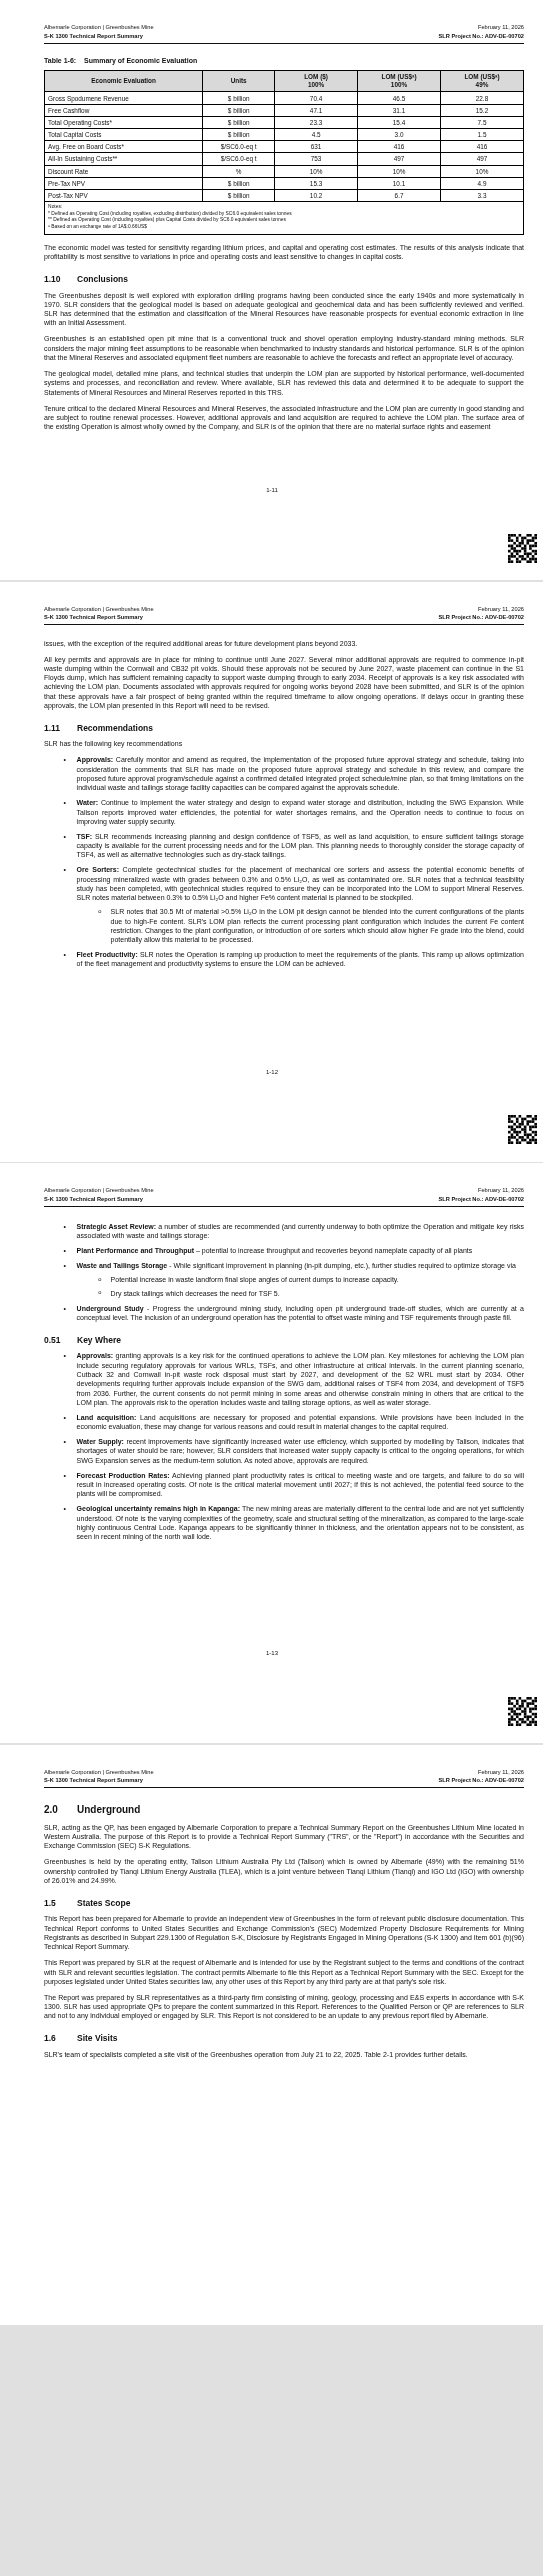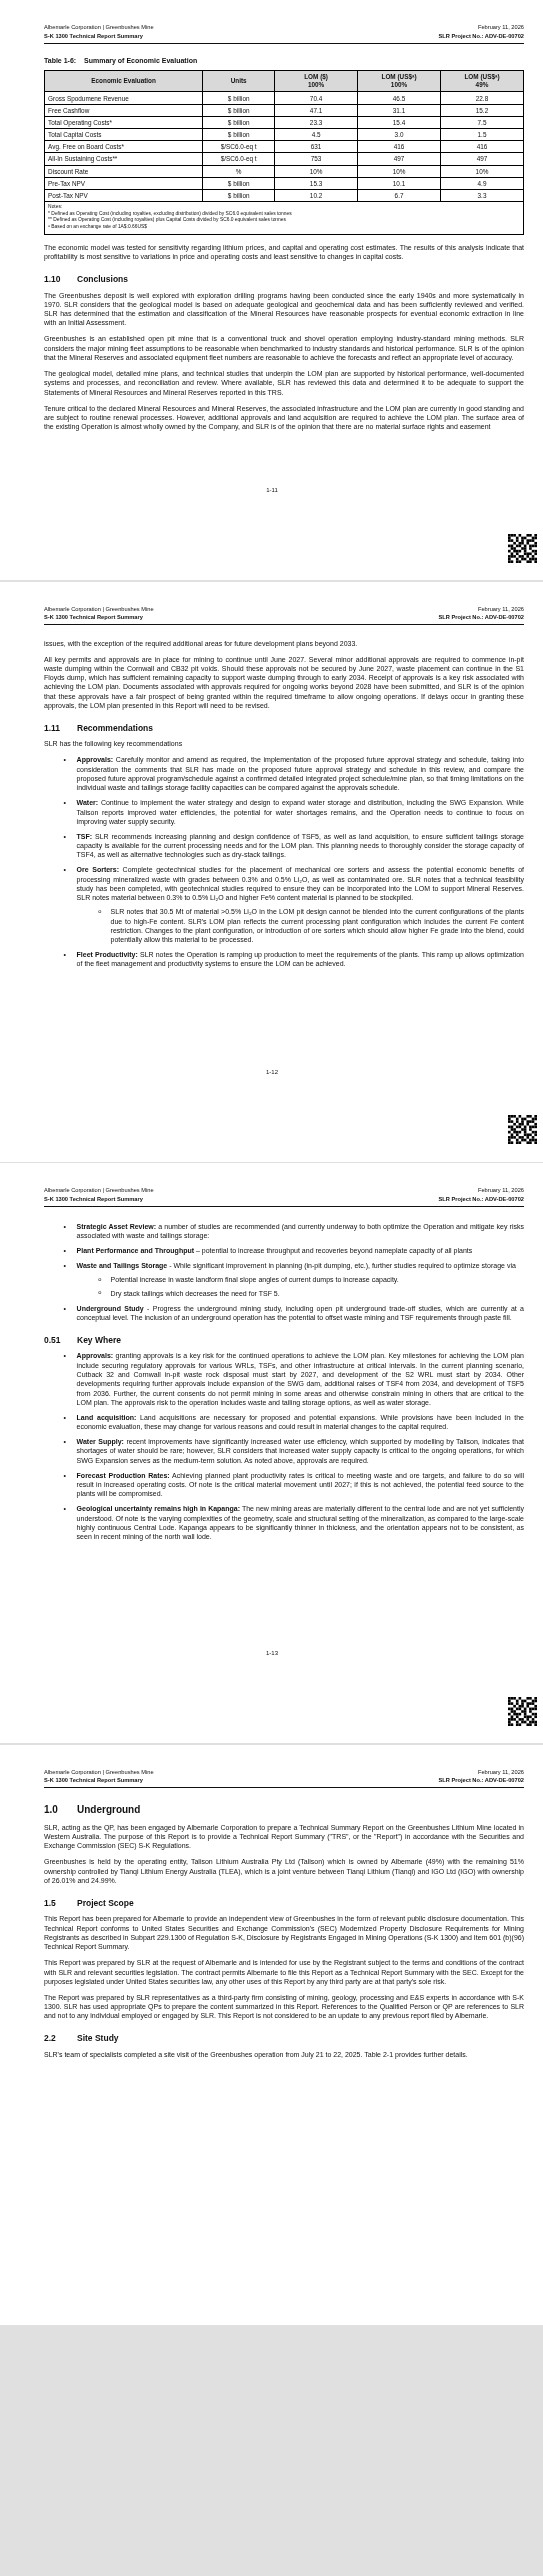--- a/index.html
+++ b/index.html
@@ -503,32 +503,32 @@
         <div>Albemarle Corporation | Greenbushes Mine</div>
         <div class="b">S-K 1300 Technical Report Summary</div>
       </div>
       <div class="hdr-right">
         <div>February 11, 2026</div>
         <div class="b">SLR Project No.: ADV-DE-00702</div>
       </div>
     </header>
     <div class="content">
       <h1 class="h1">
-        <span class="hnum">1.0</span><span>Underground</span>
+        <span class="hnum">2.0</span><span>Underground</span>
       </h1>
       <p class="para">SLR, acting as the QP, has been engaged by Albemarle Corporation to prepare a Technical Summary Report on the Greenbushes Lithium Mine located in Western Australia. The purpose of this Report is to provide a Technical Report Summary ("TRS", or the "Report") in accordance with the Securities and Exchange Commission (SEC) S-K Regulations.</p>
       <p class="para">Greenbushes is held by the operating entity, Talison Lithium Australia Pty Ltd (Talison) which is owned by Albemarle (49%) with the remaining 51% ownership controlled by Tianqi Lithium Energy Australia (TLEA), which is a joint venture between Tianqi Lithium (Tianqi) and IGO Ltd (IGO) with ownership of 26.01% and 24.99%.</p>
       <h2 class="h2">
-        <span class="hnum">1.5</span><span>Project Scope</span>
+        <span class="hnum">1.5</span><span>States Scope</span>
       </h2>
       <p class="para">This Report has been prepared for Albemarle to provide an independent view of Greenbushes in the form of relevant public disclosure documentation. This Technical Report conforms to United States Securities and Exchange Commission's (SEC) Modernized Property Disclosure Requirements for Mining Registrants as described in Subpart 229.1300 of Regulation S-K, Disclosure by Registrants Engaged in Mining Operations (S-K 1300) and Item 601 (b)(96) Technical Report Summary.</p>
       <p class="para">This Report was prepared by SLR at the request of Albemarle and is intended for use by the Registrant subject to the terms and conditions of the contract with SLR and relevant securities legislation. The contract permits Albemarle to file this Report as a Technical Report Summary with the SEC. Except for the purposes legislated under United States securities law, any other uses of this Report by any third party are at that party's sole risk.</p>
       <p class="para">The Report was prepared by SLR representatives as a third-party firm consisting of mining, geology, processing and E&amp;S experts in accordance with S-K 1300. SLR has used appropriate QPs to prepare the content summarized in this Report. References to the Qualified Person or QP are references to SLR and not to any individual employed or engaged by SLR. This Report is not considered to be an update to any previous report filed by Albemarle.</p>
       <h2 class="h2">
-        <span class="hnum">2.2</span><span>Site Study</span>
+        <span class="hnum">1.6</span><span>Site Visits</span>
       </h2>
       <p class="para">SLR's team of specialists completed a site visit of the Greenbushes operation from July 21 to 22, 2025. Table 2-1 provides further details.</p>
     </div>
 
   </section>
 
 </div>
 
 
 </body></html>

